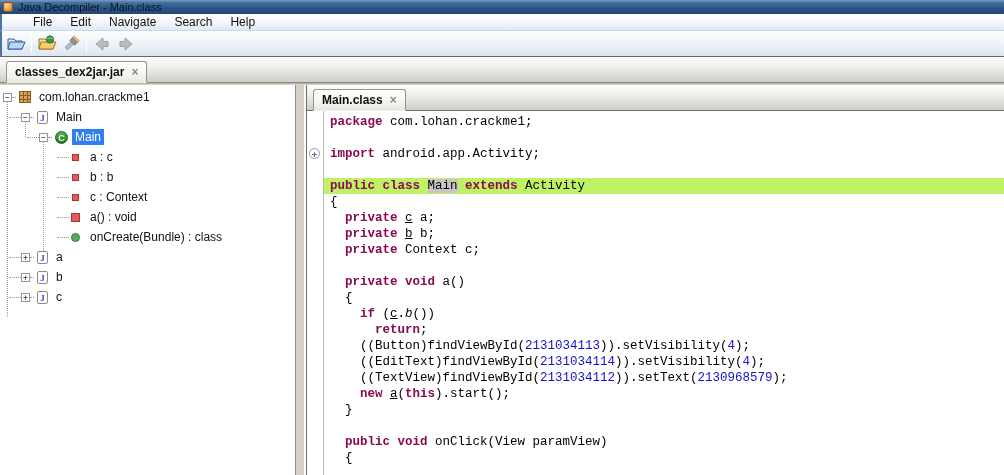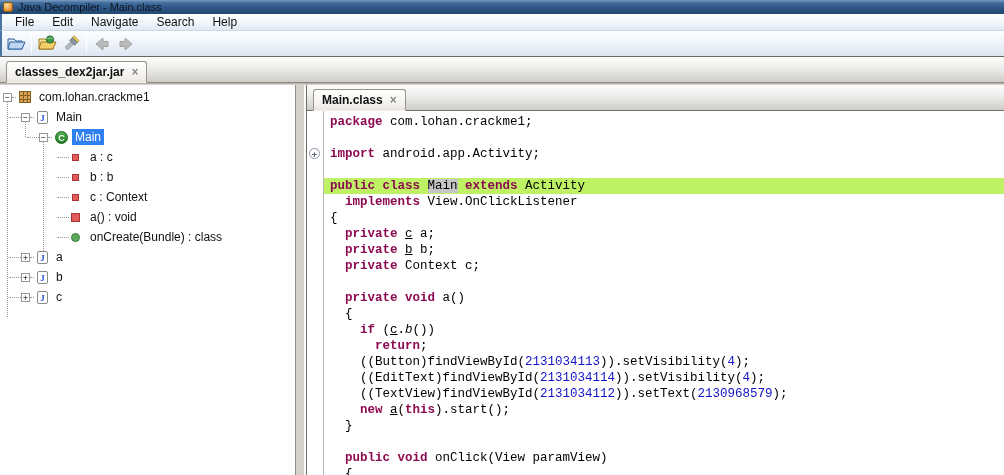--- a/index.html
+++ b/index.html
@@ -8,21 +8,21 @@
           font-family:"Liberation Sans",sans-serif;display:flex;flex-direction:column;}
 
   
   .titlebar{height:14px;flex:0 0 14px;display:flex;align-items:center;gap:5px;padding-left:3px;
     background:linear-gradient(180deg,#7d9cc0 0%,#426e9e 20%,#2d5686 55%,#204871 100%);}
   .app-icon{width:10px;height:10px;border-radius:2px;border:1px solid #8a5a1c;
     background:radial-gradient(circle at 35% 30%,#ffe0a0,#e89030 70%,#c06a18);}
   .title-text{font-size:11px;color:#0d1622;}
 
   
-  .menubar{height:17px;flex:0 0 17px;display:flex;align-items:center;padding-left:4px;
+  .menubar{height:17px;flex:0 0 17px;display:flex;align-items:center;padding-left:22px;
     border-left:2px solid #4a74a4;
     background:linear-gradient(180deg,#ffffff 0%,#f2f6fb 55%,#dfe8f4 100%);
     border-bottom:1px solid #ccd6e4;}
   .menu-item{padding:1px 9px;font-size:12px;color:#111;}
 
   
   .toolbar{height:26px;flex:0 0 26px;display:flex;align-items:center;padding-left:2px;
     border-left:2px solid #4a74a4;
     background:linear-gradient(180deg,#fdfeff 0%,#eef3fa 50%,#dbe5f2 100%);
     border-bottom:1px solid #69675f;}
@@ -234,21 +234,20 @@
         </div>
       </div>
       <div class="code-area">
         <div class="gutter-sep"></div>
         <div id="code-lines">
             <div class="code-line"><span class="gutter-cell"></span><span class="code-text"><span class="tok-k">package</span><span class="tok-p"> com.lohan.crackme1;</span></span></div>
             <div class="code-line"><span class="gutter-cell"></span><span class="code-text"></span></div>
             <div class="code-line"><span class="gutter-cell"><span class="fold">+</span></span><span class="code-text"><span class="tok-k">import</span><span class="tok-p"> android.app.Activity;</span></span></div>
             <div class="code-line"><span class="gutter-cell"></span><span class="code-text"></span></div>
             <div class="code-line hl"><span class="gutter-cell"></span><span class="code-text"><span class="tok-k">public</span><span class="tok-p"> </span><span class="tok-k">class</span><span class="tok-p"> </span><span class="tok-m">Main</span><span class="tok-p"> </span><span class="tok-k">extends</span><span class="tok-p"> Activity</span></span></div>
-            <div class="code-line"><span class="gutter-cell"></span><span class="code-text"><span class="tok-p">  </span><span class="tok-k">implements</span><span class="tok-p"> View.OnClickListener</span></span></div>
             <div class="code-line"><span class="gutter-cell"></span><span class="code-text"><span class="tok-p">{</span></span></div>
             <div class="code-line"><span class="gutter-cell"></span><span class="code-text"><span class="tok-p">  </span><span class="tok-k">private</span><span class="tok-p"> </span><span class="tok-u">c</span><span class="tok-p"> a;</span></span></div>
             <div class="code-line"><span class="gutter-cell"></span><span class="code-text"><span class="tok-p">  </span><span class="tok-k">private</span><span class="tok-p"> </span><span class="tok-u">b</span><span class="tok-p"> b;</span></span></div>
             <div class="code-line"><span class="gutter-cell"></span><span class="code-text"><span class="tok-p">  </span><span class="tok-k">private</span><span class="tok-p"> Context c;</span></span></div>
             <div class="code-line"><span class="gutter-cell"></span><span class="code-text"></span></div>
             <div class="code-line"><span class="gutter-cell"></span><span class="code-text"><span class="tok-p">  </span><span class="tok-k">private</span><span class="tok-p"> </span><span class="tok-k">void</span><span class="tok-p"> a()</span></span></div>
             <div class="code-line"><span class="gutter-cell"></span><span class="code-text"><span class="tok-p">  {</span></span></div>
             <div class="code-line"><span class="gutter-cell"></span><span class="code-text"><span class="tok-p">    </span><span class="tok-k">if</span><span class="tok-p"> (</span><span class="tok-u">c</span><span class="tok-p">.</span><span class="tok-i">b</span><span class="tok-p">())</span></span></div>
             <div class="code-line"><span class="gutter-cell"></span><span class="code-text"><span class="tok-p">      </span><span class="tok-k">return</span><span class="tok-p">;</span></span></div>
             <div class="code-line"><span class="gutter-cell"></span><span class="code-text"><span class="tok-p">    ((Button)findViewById(</span><span class="tok-n">2131034113</span><span class="tok-p">)).setVisibility(</span><span class="tok-n">4</span><span class="tok-p">);</span></span></div>

